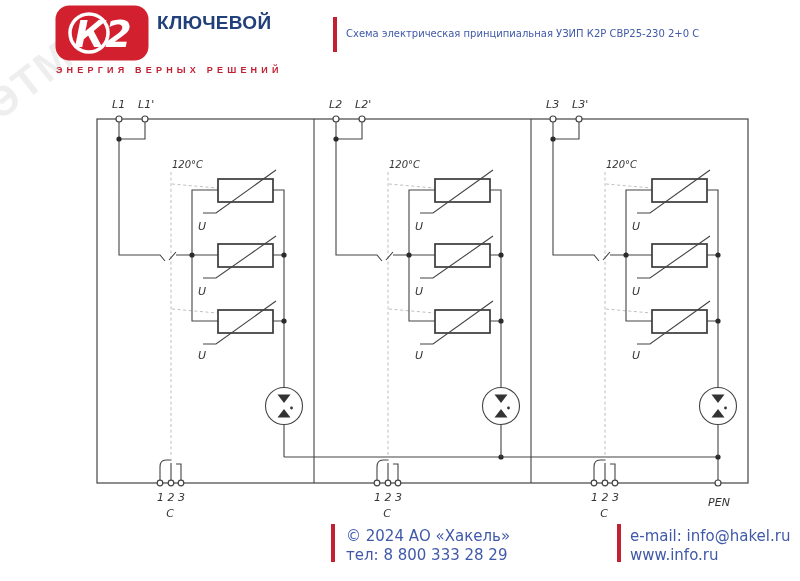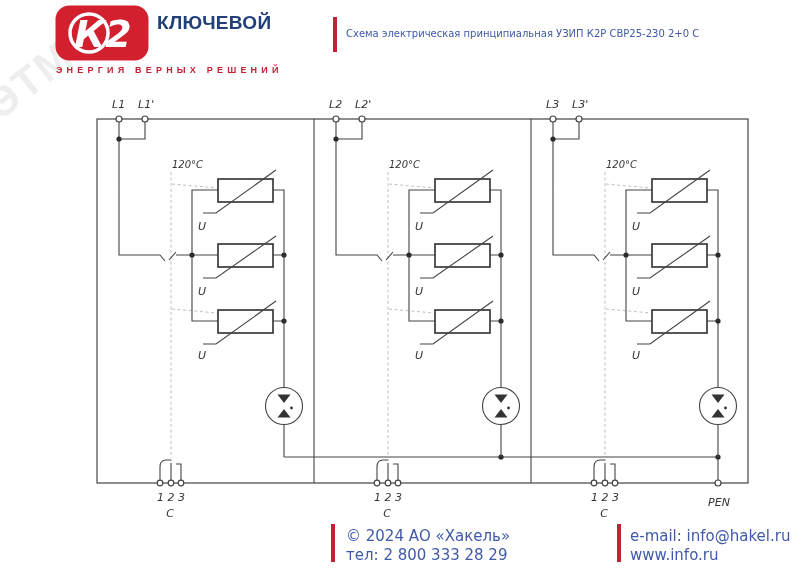--- a/index.html
+++ b/index.html
@@ -163,18 +163,18 @@
       <text class="lbl" x="198" y="230">U</text>
       <text class="lbl" x="198" y="295">U</text>
       <text class="lbl" x="198" y="359">U</text>
       <text class="lbl mid" x="171" y="501">1 2 3</text>
       <text class="lbl mid" x="170" y="517">C</text>
     </g>
   </svg>
 
   <div class="vbar" style="left:331px;top:524px;height:38px;"></div>
   <div class="foot-txt" style="left:346px;top:527px;">© 2024 АО «Хакель»</div>
-  <div class="foot-txt" style="left:346px;top:546px;">тел: 2 800 333 28 29</div>
+  <div class="foot-txt" style="left:346px;top:546px;">тел: 8 800 333 28 29</div>
   <div class="vbar" style="left:617px;top:524px;height:38px;"></div>
   <div class="foot-txt" style="left:630px;top:527px;">e-mail: info@hakel.ru</div>
   <div class="foot-txt" style="left:630px;top:546px;">www.info.ru</div>
 
 </div>
 
 </body></html>

